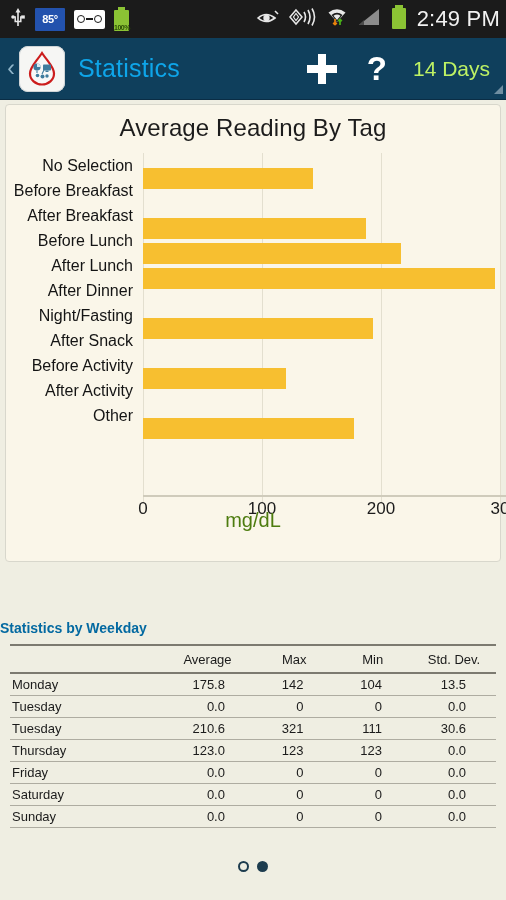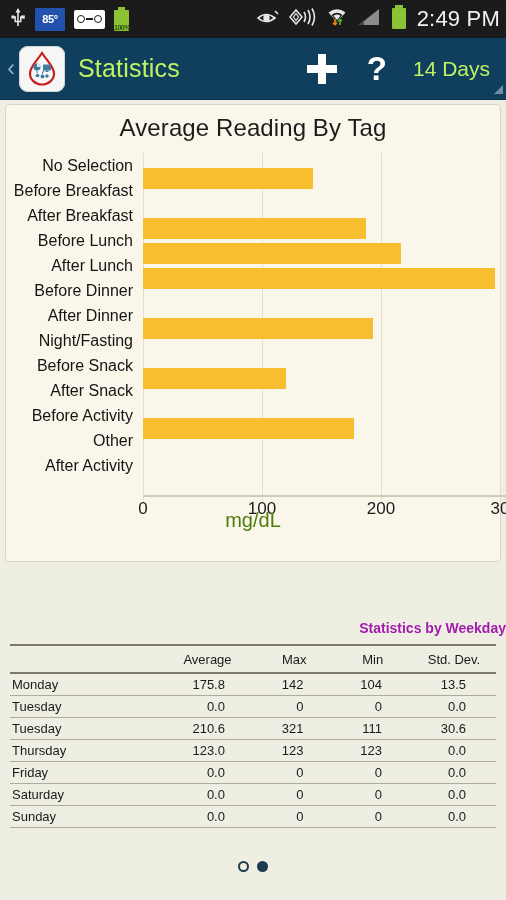--- a/index.html
+++ b/index.html
@@ -46,21 +46,21 @@
     border-bottom: 1px solid #0a2d45;
     display: flex; align-items: center; padding-left: 4px; position: relative;
   }
   .back-chevron { color: #8fb4c8; font-size: 23px; width: 14px; text-align: center; }
   .app-icon {
     width: 46px; height: 46px; background: #f6f6f4; border-radius: 9px;
     display: flex; align-items: center; justify-content: center; margin-left: 1px;
     box-shadow: inset 0 0 0 1px #cfd4d6;
   }
   .title {
-    color: #bef264; font-size: 25px; margin-left: 13px; letter-spacing: 0.2px;
+    color: #0ea5e9; font-size: 25px; margin-left: 13px; letter-spacing: 0.2px;
   }
   .ab-actions { margin-left: auto; display: flex; align-items: center; }
   .plus-btn { width: 54px; display: flex; align-items: center; justify-content: center; }
   .plus-glyph { position: relative; width: 30px; height: 30px; }
   .plus-glyph:before, .plus-glyph:after {
     content: ""; position: absolute; background: #fff;
   }
   .plus-glyph:before { left: 11px; top: 0; width: 8px; height: 30px; }
   .plus-glyph:after { left: 0; top: 11px; width: 30px; height: 8px; }
   .help-btn {
@@ -110,21 +110,21 @@
     top: 0;
   }
   .xaxis-title {
     position: absolute; top: 356px; width: 100%; text-align: center;
     font-size: 20px; color: #4d7c0f;
   }
 
   
   .table-wrap { position: absolute; left: 0; top: 570px; width: 506px; }
   .table-title {
-    text-align: right; font-size: 14px; font-weight: bold; color: #a21caf;
+    text-align: left; font-size: 14px; font-weight: bold; color: #0369a1;
     padding: 50px 0 7px 0;
   }
   table { width: 486px; margin: 1px 10px; border-collapse: collapse; }
   thead th {
     font-size: 13px; font-weight: normal; color: #1b1b1b; padding: 6px 0 5px 0;
     border-top: 2px solid #7c7a70; border-bottom: 2px solid #7c7a70;
   }
   thead th:first-child { width: 150px; }
   tbody td {
     font-size: 13px; color: #1b1b1b; padding: 3px 0 3px 0;
@@ -242,28 +242,26 @@
 
   <div class="card">
     <div class="chart-title">Average Reading By Tag</div>
     <div class="plot">
       <div class="ylabels" id="ylabels">
           <div class="ylabel">No Selection</div>
           <div class="ylabel">Before Breakfast</div>
           <div class="ylabel">After Breakfast</div>
           <div class="ylabel">Before Lunch</div>
           <div class="ylabel">After Lunch</div>
-          <div class="ylabel">Before Dinner</div>
           <div class="ylabel">After Dinner</div>
           <div class="ylabel">Night/Fasting</div>
-          <div class="ylabel">Before Snack</div>
           <div class="ylabel">After Snack</div>
           <div class="ylabel">Before Activity</div>
+          <div class="ylabel">After Activity</div>
           <div class="ylabel">Other</div>
-          <div class="ylabel">After Activity</div>
         </div>
       <div class="grid" id="grid">
           <div class="gridline" style="left: 0px;"></div>
           <div class="gridline" style="left: 119.016px;"></div>
           <div class="gridline" style="left: 238.033px;"></div>
           <div class="gridline" style="left: 357.049px;"></div>
         </div>
       <div class="bars" id="bars" style="top: 13px;">
           <div class="barrow">
             <div class="bar" style="width: 170.193px; background: rgb(247, 191, 48);"></div>

